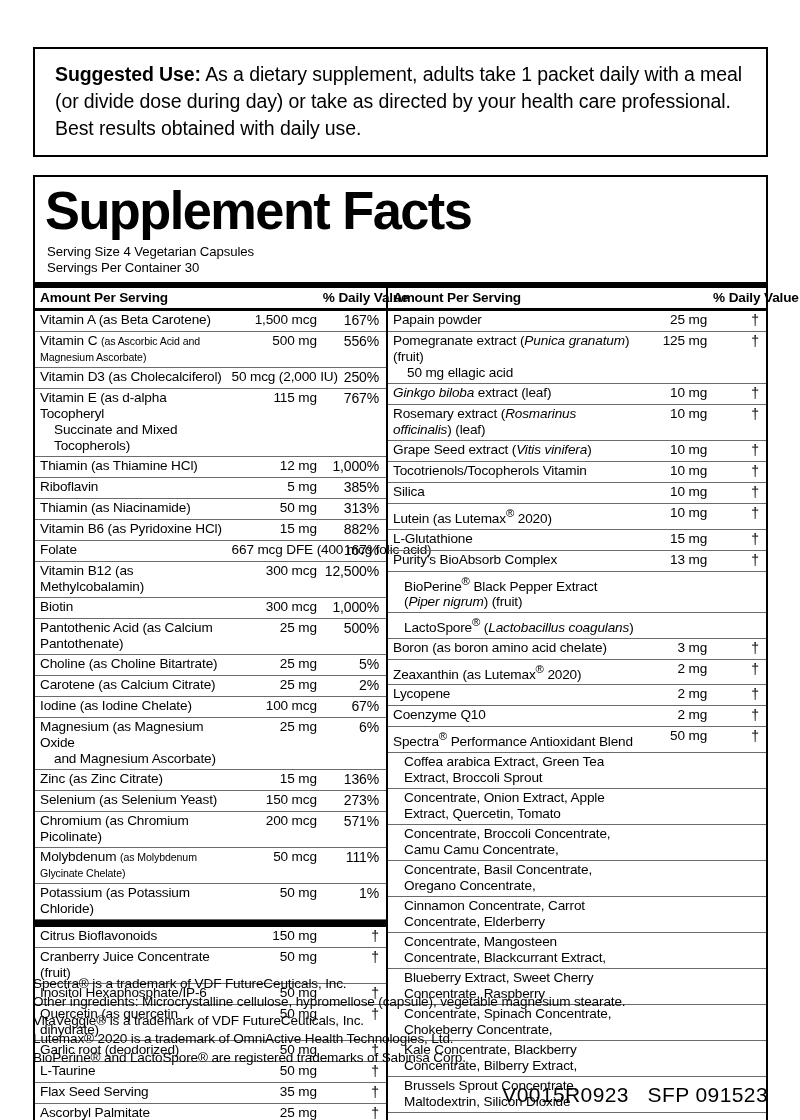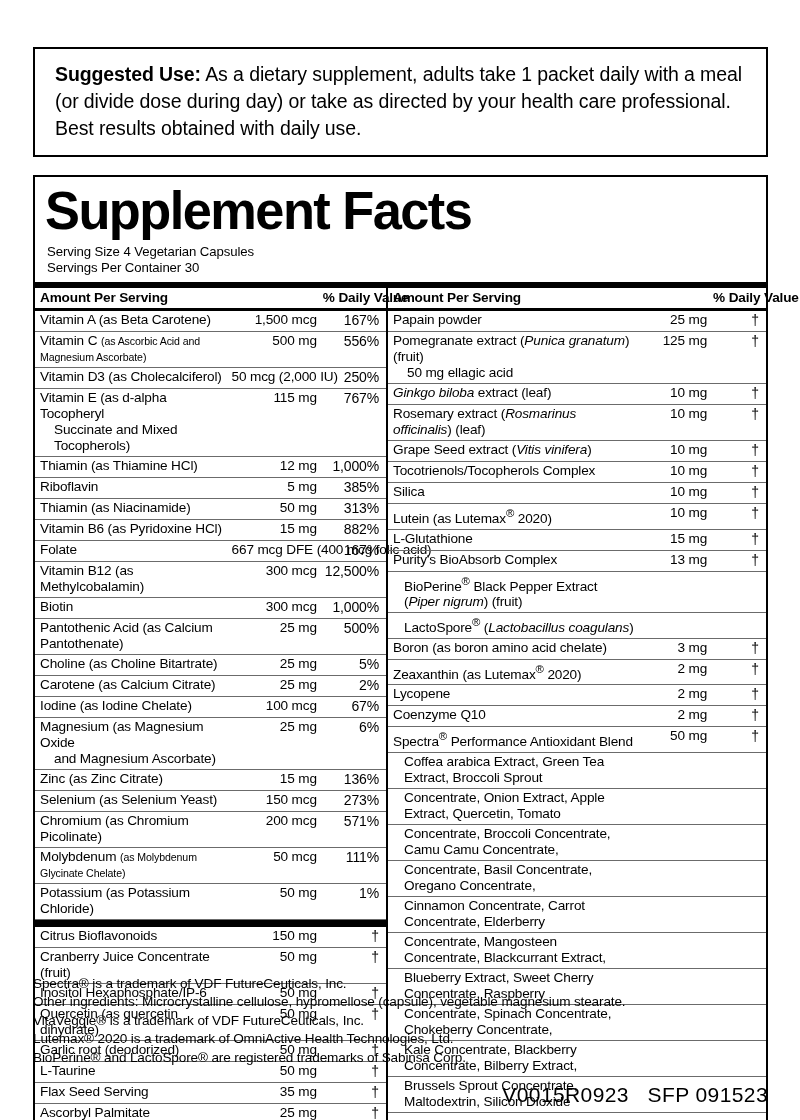--- a/index.html
+++ b/index.html
@@ -372,21 +372,21 @@
                 <td class="c-name">Rosemary extract (<i>Rosmarinus officinalis</i>) (leaf)</td>
                 <td class="c-amt">10 mg</td>
                 <td class="c-dv"><span class="dagger">†</span></td>
               </tr>
               <tr class="nut-row">
                 <td class="c-name">Grape Seed extract (<i>Vitis vinifera</i>)</td>
                 <td class="c-amt">10 mg</td>
                 <td class="c-dv"><span class="dagger">†</span></td>
               </tr>
               <tr class="nut-row">
-                <td class="c-name">Tocotrienols/Tocopherols Complex</td>
+                <td class="c-name">Tocotrienols/Tocopherols Vitamin</td>
                 <td class="c-amt">10 mg</td>
                 <td class="c-dv"><span class="dagger">†</span></td>
               </tr>
               <tr class="nut-row">
                 <td class="c-name">Silica</td>
                 <td class="c-amt">10 mg</td>
                 <td class="c-dv"><span class="dagger">†</span></td>
               </tr>
               <tr class="nut-row">
                 <td class="c-name">Lutein (as Lutemax<sup>®</sup> 2020)</td>

